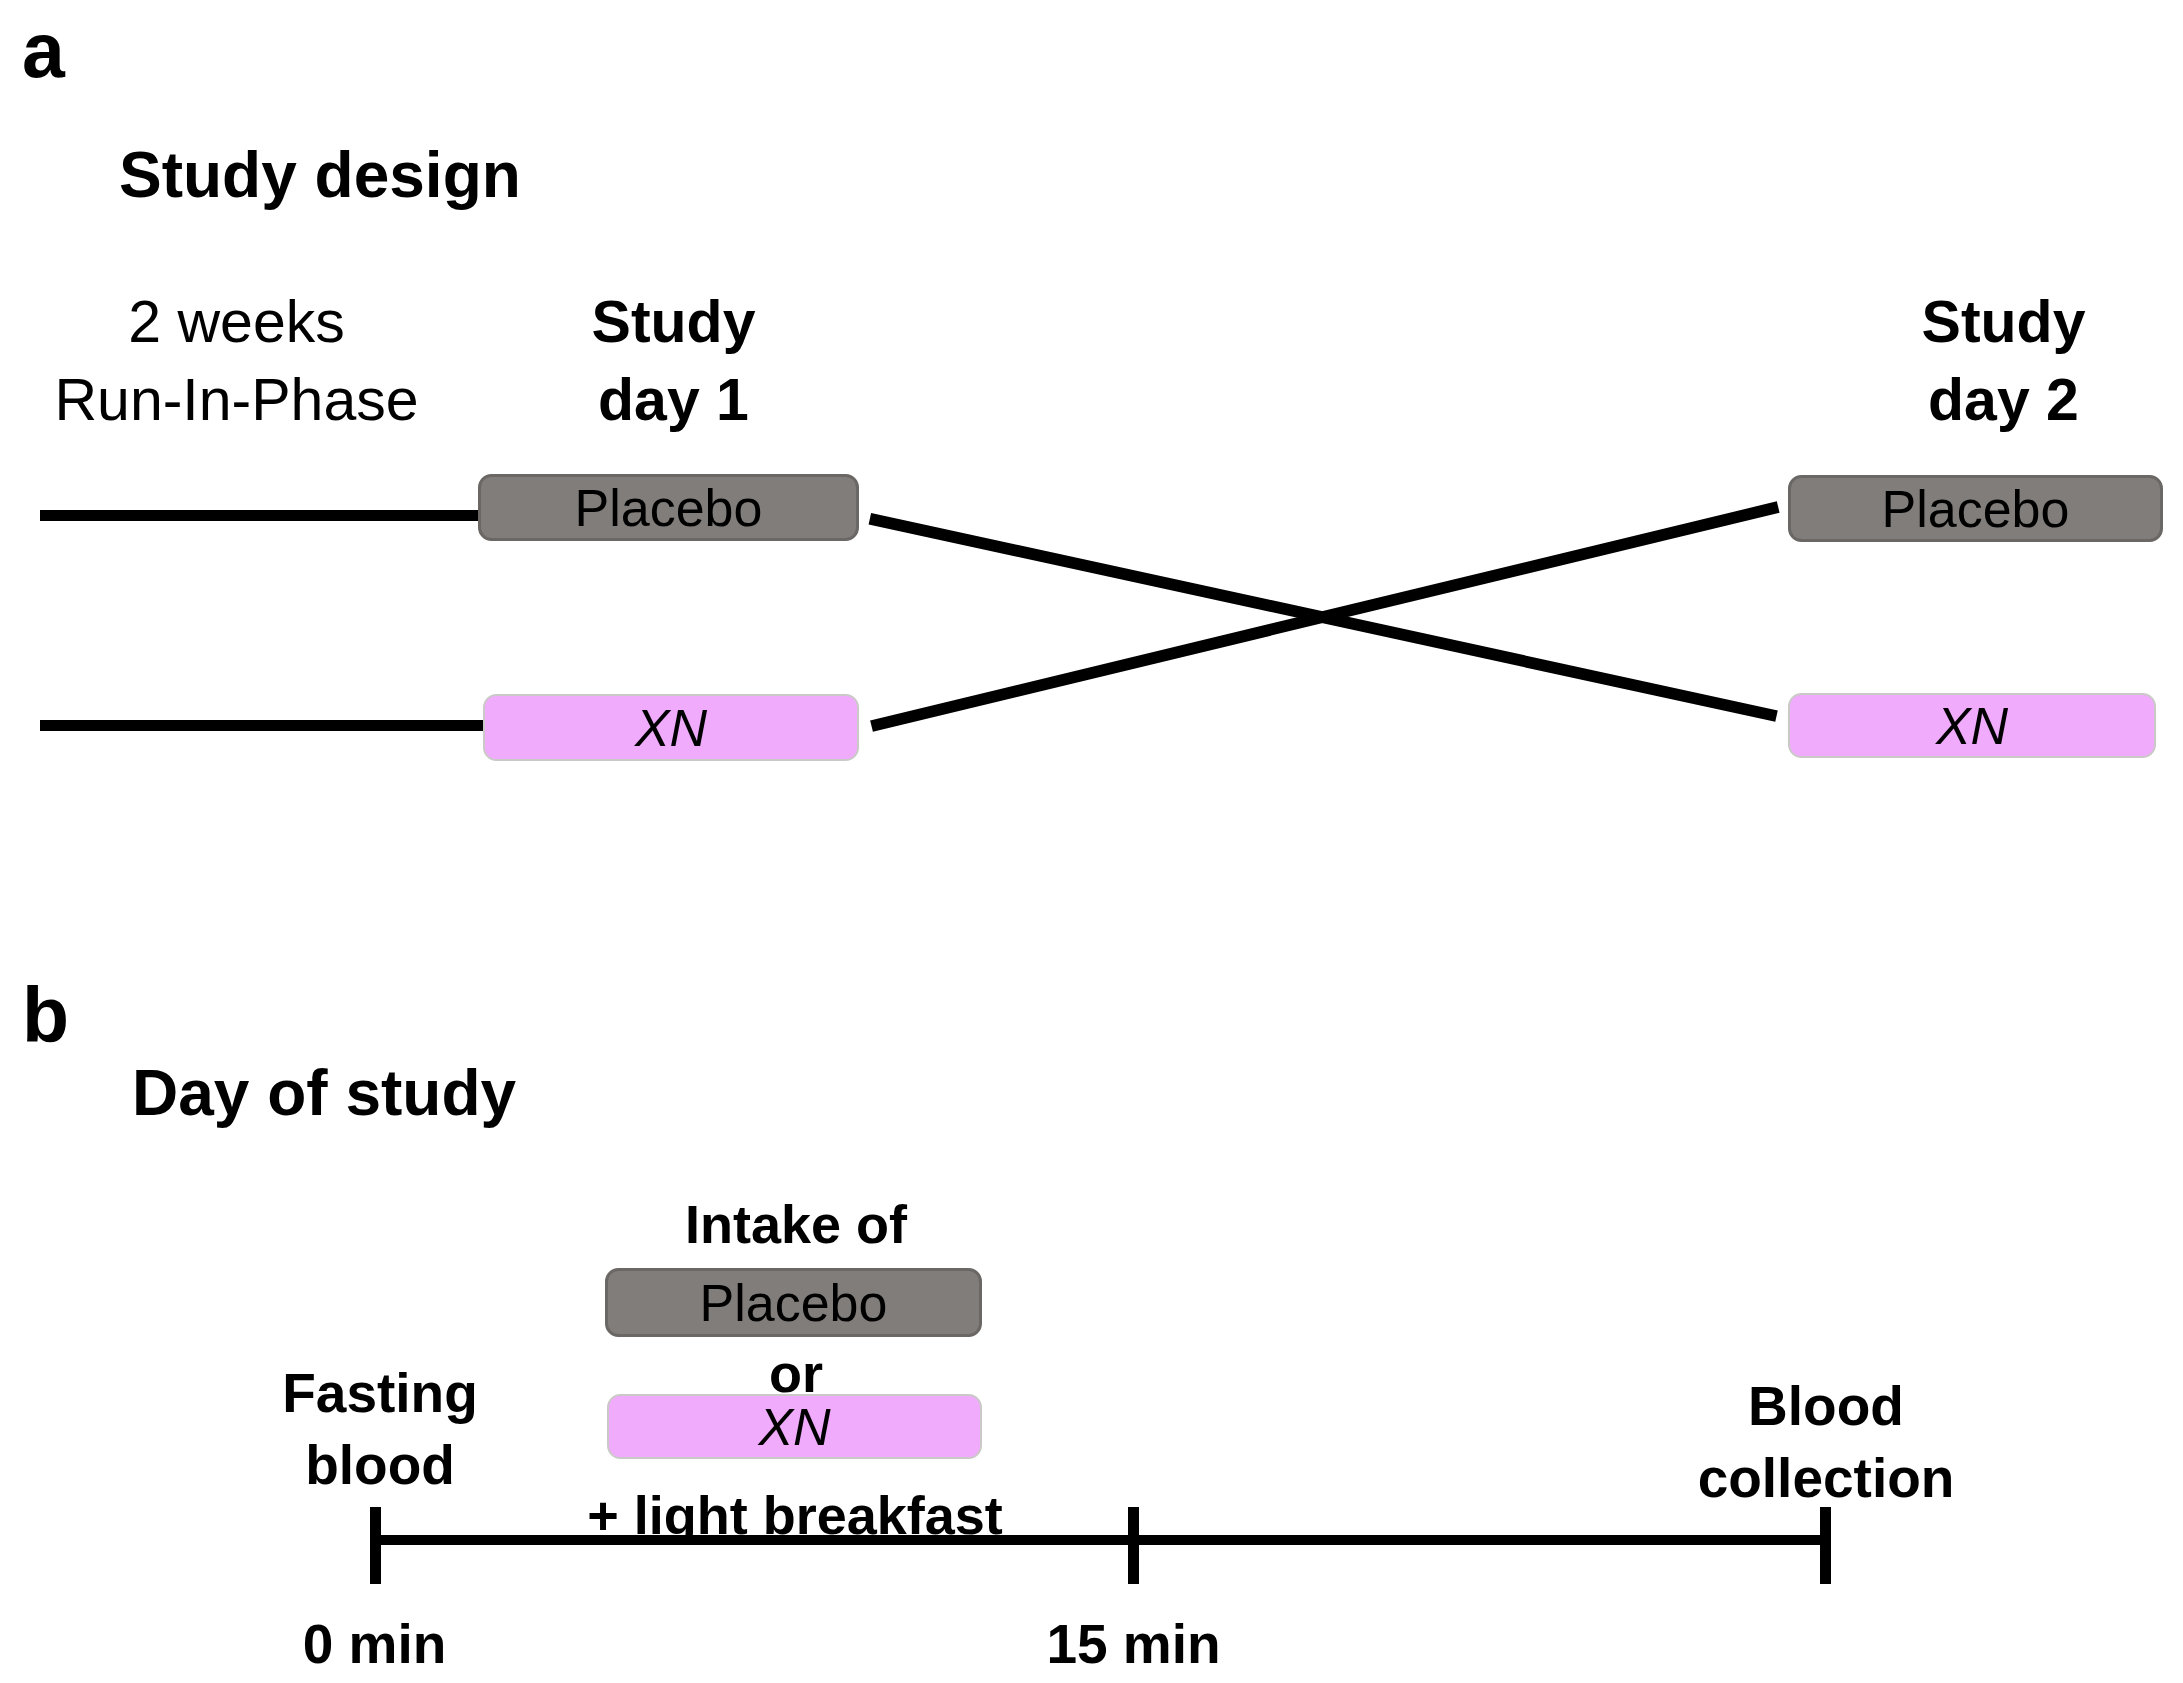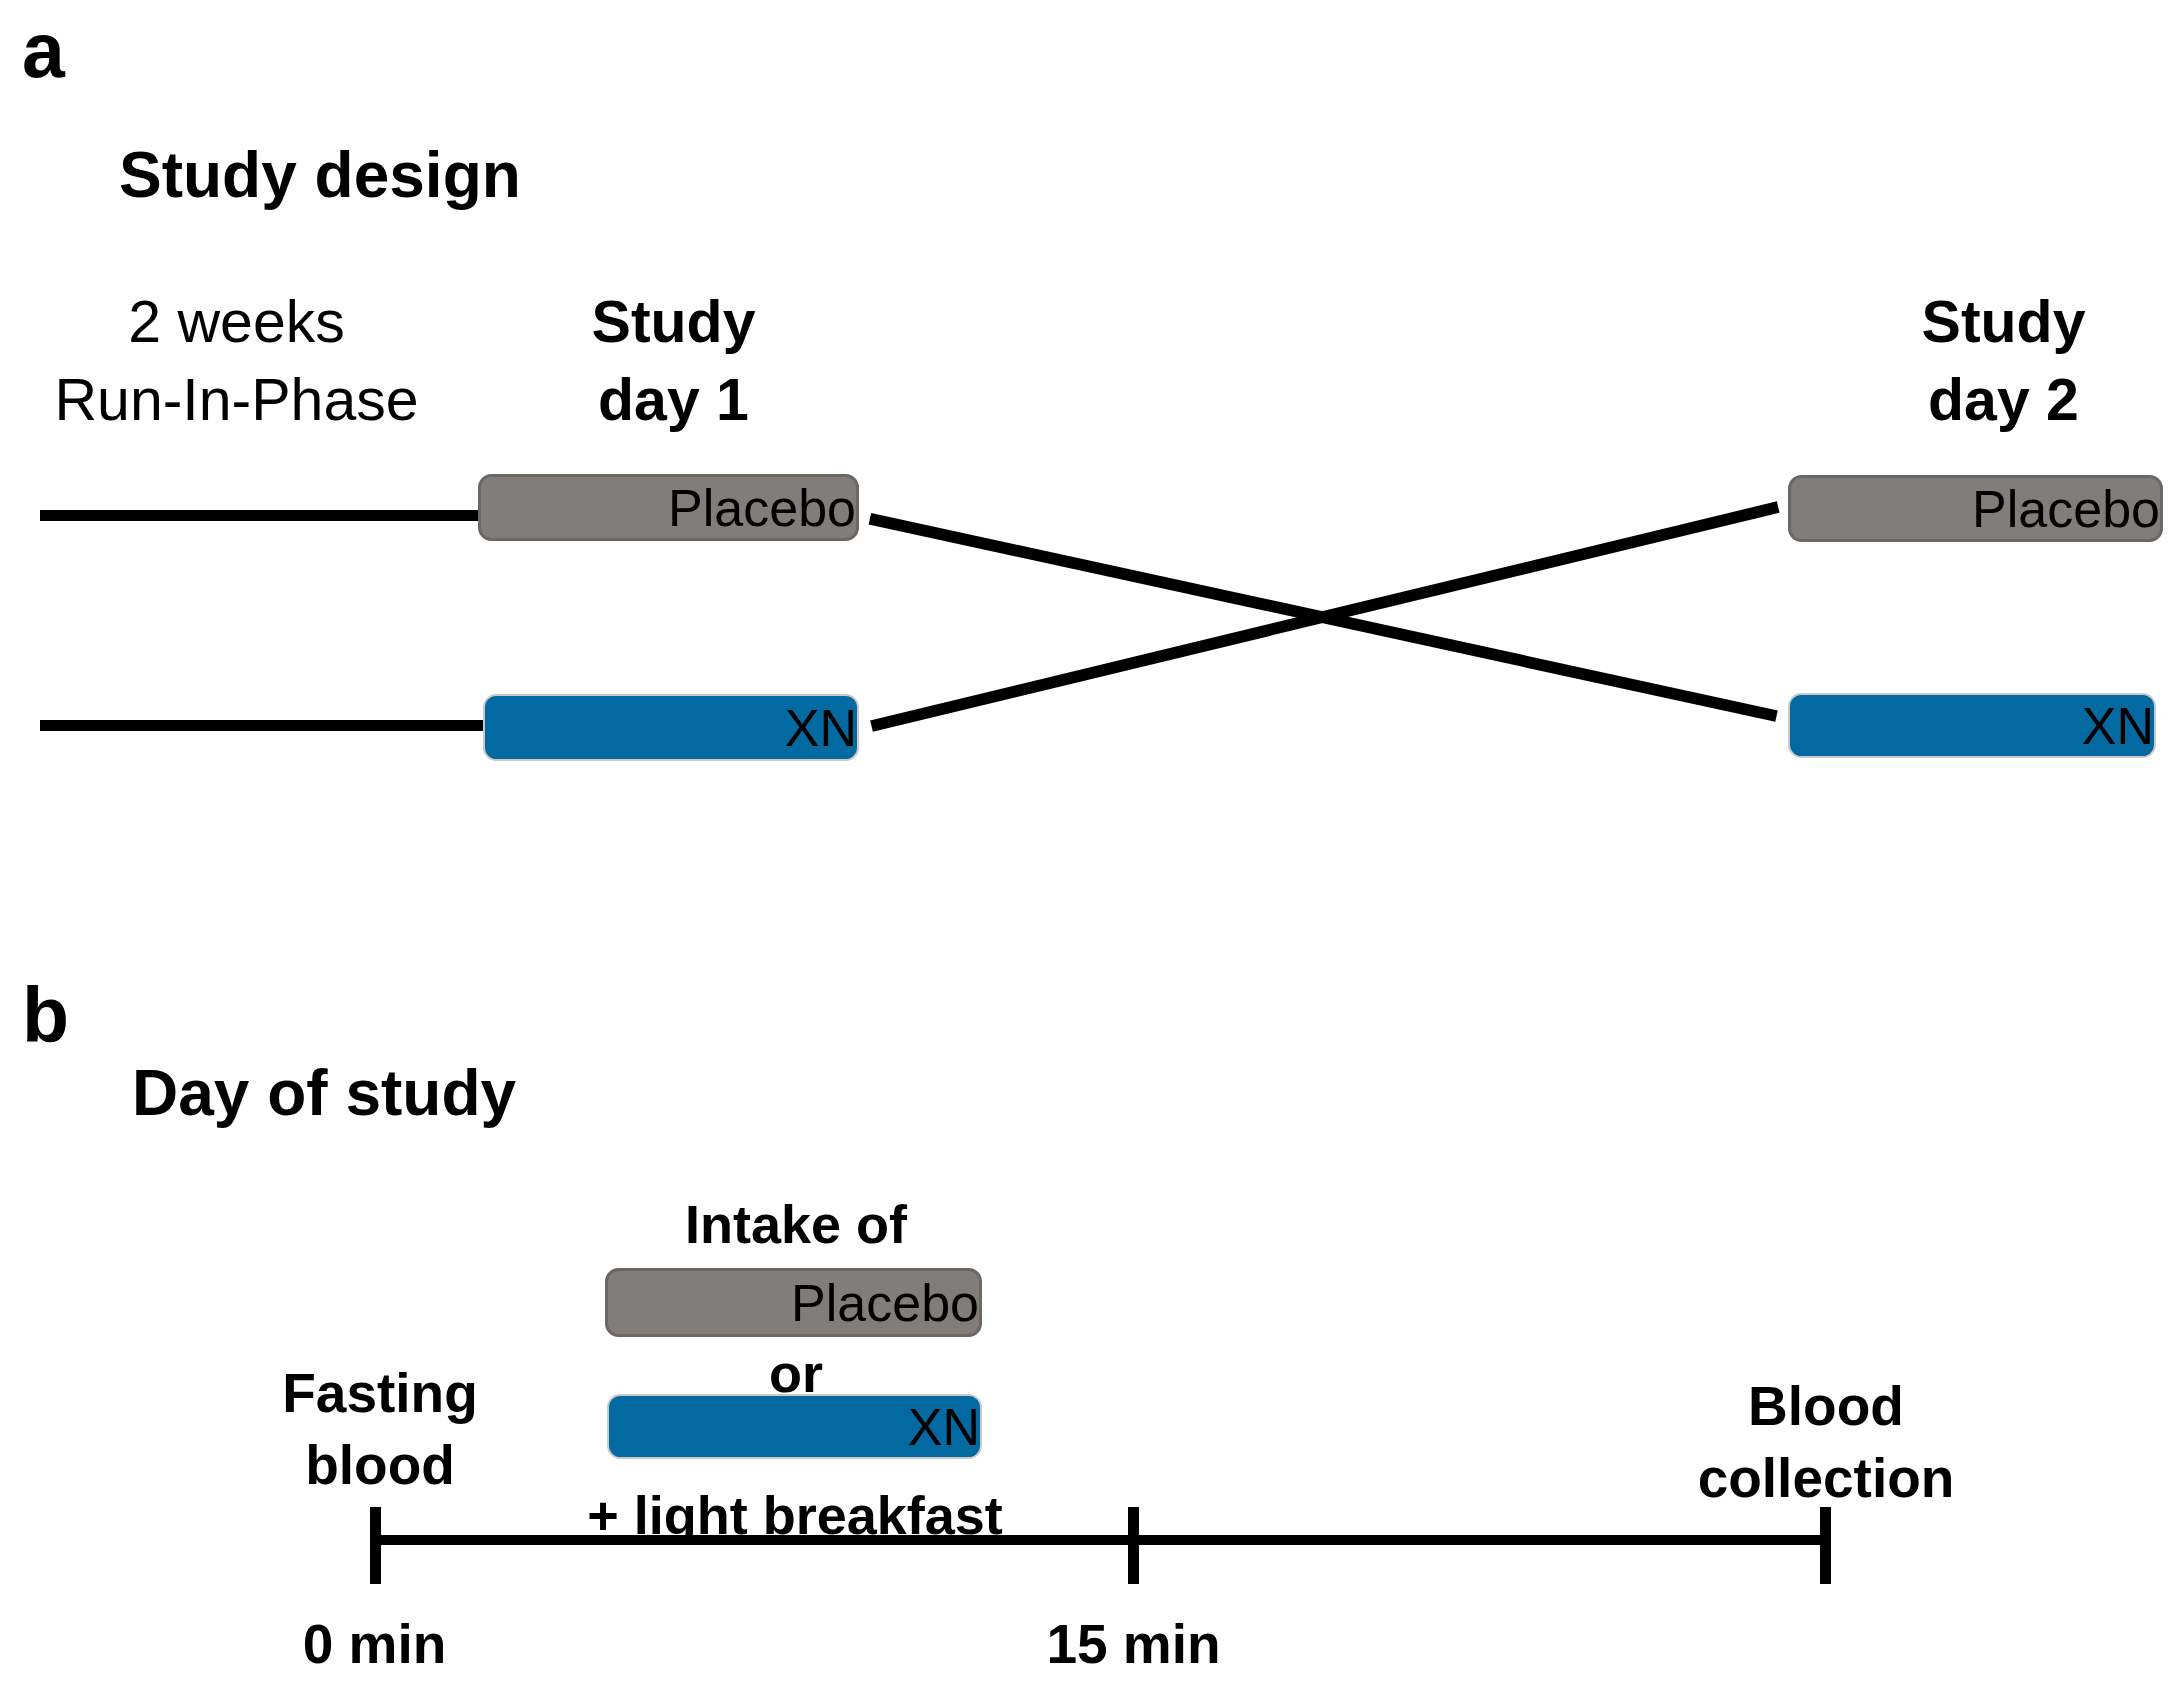--- a/index.html
+++ b/index.html
@@ -27,33 +27,34 @@
     width: 435px;
     text-align: center;
     font-size: 59px;
     line-height: 78px;
     font-weight: normal;
   }
   .phase-label.bold { font-weight: bold; }
   .pill {
     display: flex;
     align-items: center;
-    justify-content: flex-end;
+    justify-content: center;
     border-radius: 13.4px;
     font-size: 52px;
     line-height: 1;
     box-sizing: border-box;
   }
   .pill.dark {
     background: #817d7b;
     border: 3.3px solid #6a6765;
   }
   .pill.light {
-    background: #0369a1;
+    background: #f0abfc;
     border: 2.5px solid #cbc9c7;
+    font-style: italic;
   }
   .hline { background: #000000; }
   .tick { background: #000000; }
   .center-text {
     text-align: center;
     font-size: 54px;
     line-height: 72px;
     font-weight: bold;
   }
   .center-text.bold { font-weight: bold; font-size: 55px; }

